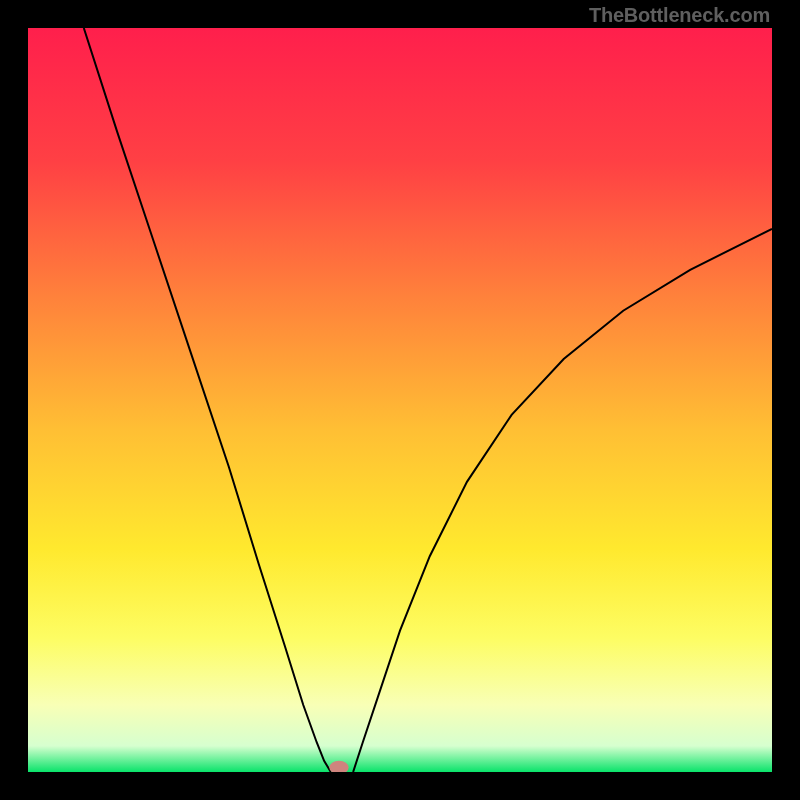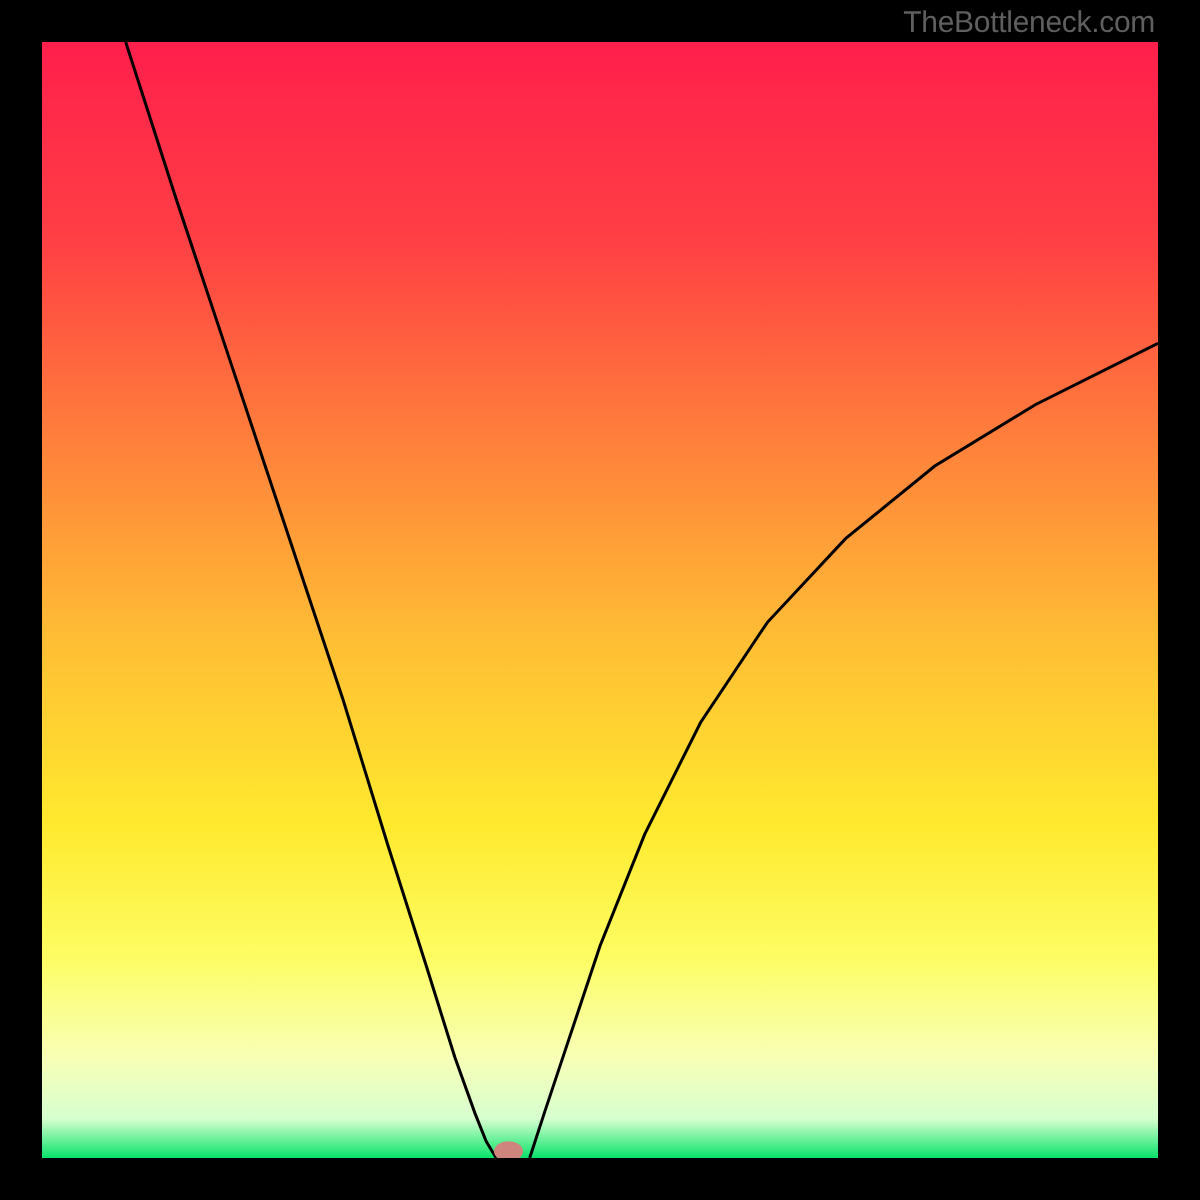--- a/index.html
+++ b/index.html
@@ -25,21 +25,21 @@
     top: 0;
     width: 744px;
     height: 744px;
   }
   .watermark {
     position: absolute;
     right: 30px;
     top: 4px;
     color: #5f5f5f;
     font-size: 20px;
-    font-weight: 400;
+    font-weight: 700;
     text-align: right;
     letter-spacing: -0.2px;
   }
   .curve {
     fill: none;
     stroke: #000;
     stroke-width: 2;
   }
   .marker {
     fill: #cf847e;

